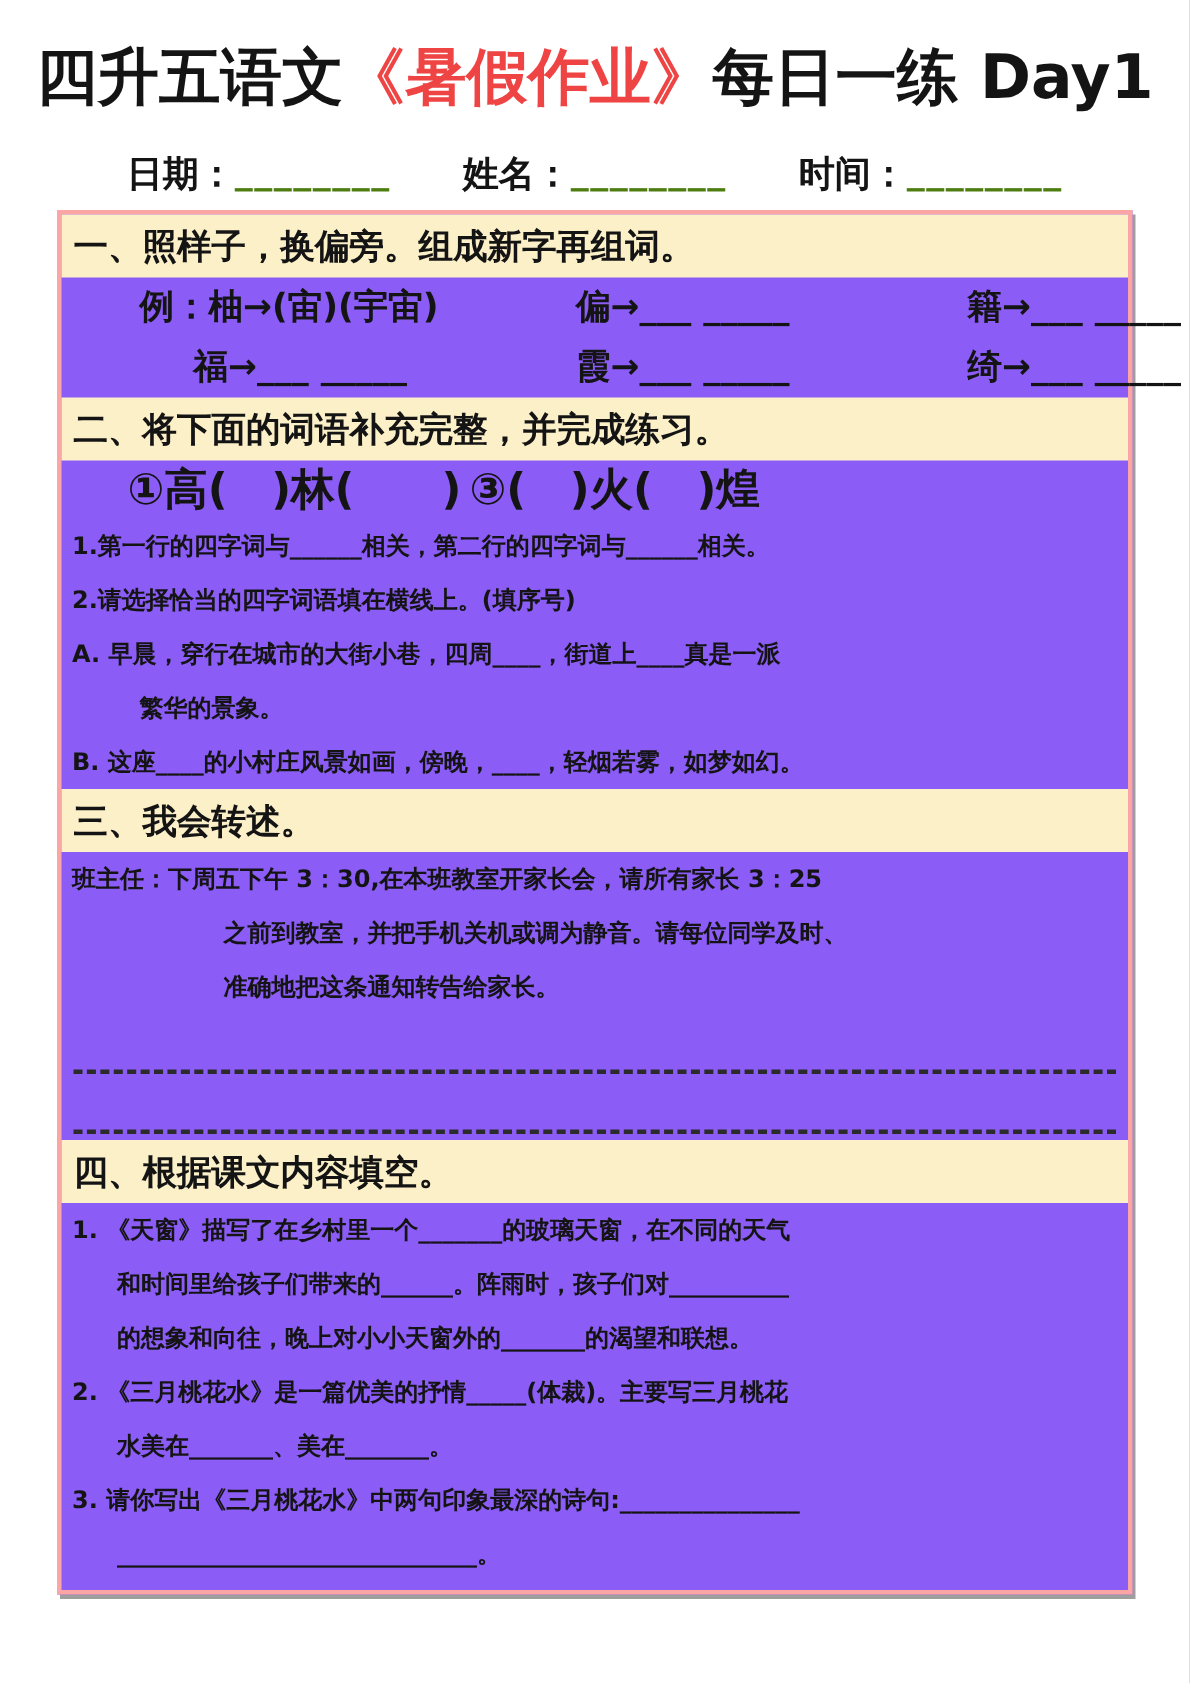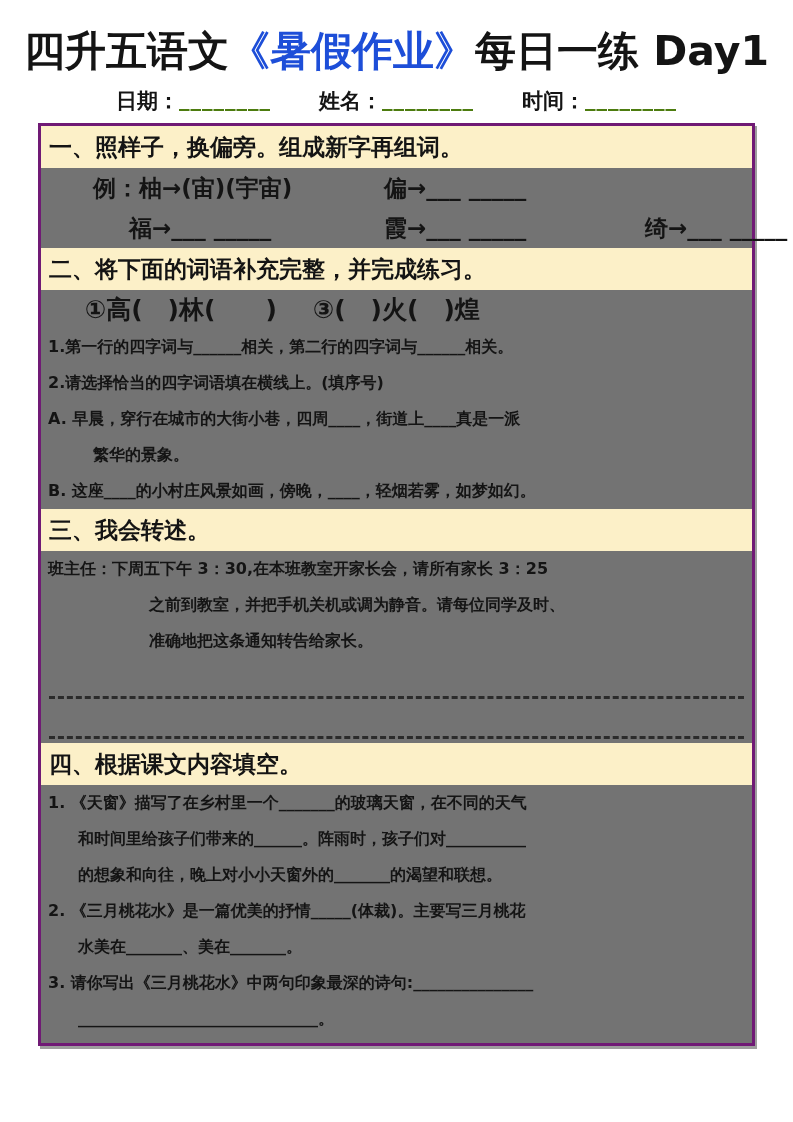--- a/index.html
+++ b/index.html
@@ -16,40 +16,40 @@
   }
   
   .page-title {
     text-align: center;
     margin-top: 24px;
     font-size: 41px;
     font-weight: bold;
     letter-spacing: 0px;
     white-space: nowrap;
   }
-  .page-title .red { color: #1d4ed8; }
+  .page-title .red { color: #ef4444; }
   
   .meta-row {
     display: flex;
     justify-content: center;
     gap: 48px;
-    margin-top: 8px;
-    font-size: 21px;
+    margin-top: 21px;
+    font-size: 24px;
     font-weight: bold;
     white-space: nowrap;
   }
   .meta-field { display: inline-flex; }
   .meta-blank { letter-spacing: 1px; color: #4d7c0f; }
   
   .sheet {
     width: 711px;
     margin: 8px auto 0;
-    border: 3px solid #701a75;
+    border: 3px solid #fca5a5;
     box-shadow: 2px 3px 0 rgba(40,40,40,0.45);
-    background: #737373;
+    background: #8b5cf6;
     padding-bottom: 6px;
   }
   .banner {
     background: #fcf0c8;
     font-size: 23px;
     font-weight: bold;
     padding: 6px 10px 5px 8px;
     white-space: nowrap;
   }
   .line {
@@ -66,21 +66,21 @@
     font-size: 23px;
     font-weight: bold;
     line-height: 40px;
     white-space: nowrap;
     gap: 43px;
   }
   .cols3b {
     display: grid;
     grid-template-columns: 228px 224px auto;
     padding-left: 44px;
-    font-size: 25px;
+    font-size: 29px;
     font-weight: bold;
     line-height: 39px;
     white-space: nowrap;
   }
   .shift { padding-left: 36px; }
   .indent-sub { padding-left: 52px; }
   .hang { padding-left: 108px; }
   .cont { padding-left: 37px; }
   .ans-line {
     border-bottom: 3px dashed #2b2b2b;
@@ -111,20 +111,21 @@
     <span class="meta-blank">________</span>
   </span>
 </div>
 
 <div class="sheet">
 
   <div class="banner">一、照样子，换偏旁。组成新字再组词。</div>
   <div class="cols3">
     <span>例：柚→(宙)(宇宙)</span>
     <span>偏→___ _____</span>
+    <span>籍→___ _____</span>
   </div>
   <div class="cols3">
     <span class="shift">福→___ _____</span>
     <span>霞→___ _____</span>
     <span>绮→___ _____</span>
   </div>
 
   <div class="banner">二、将下面的词语补充完整，并完成练习。</div>
   <div class="cols3b">
     <span>①高(　)林(　　)</span>

